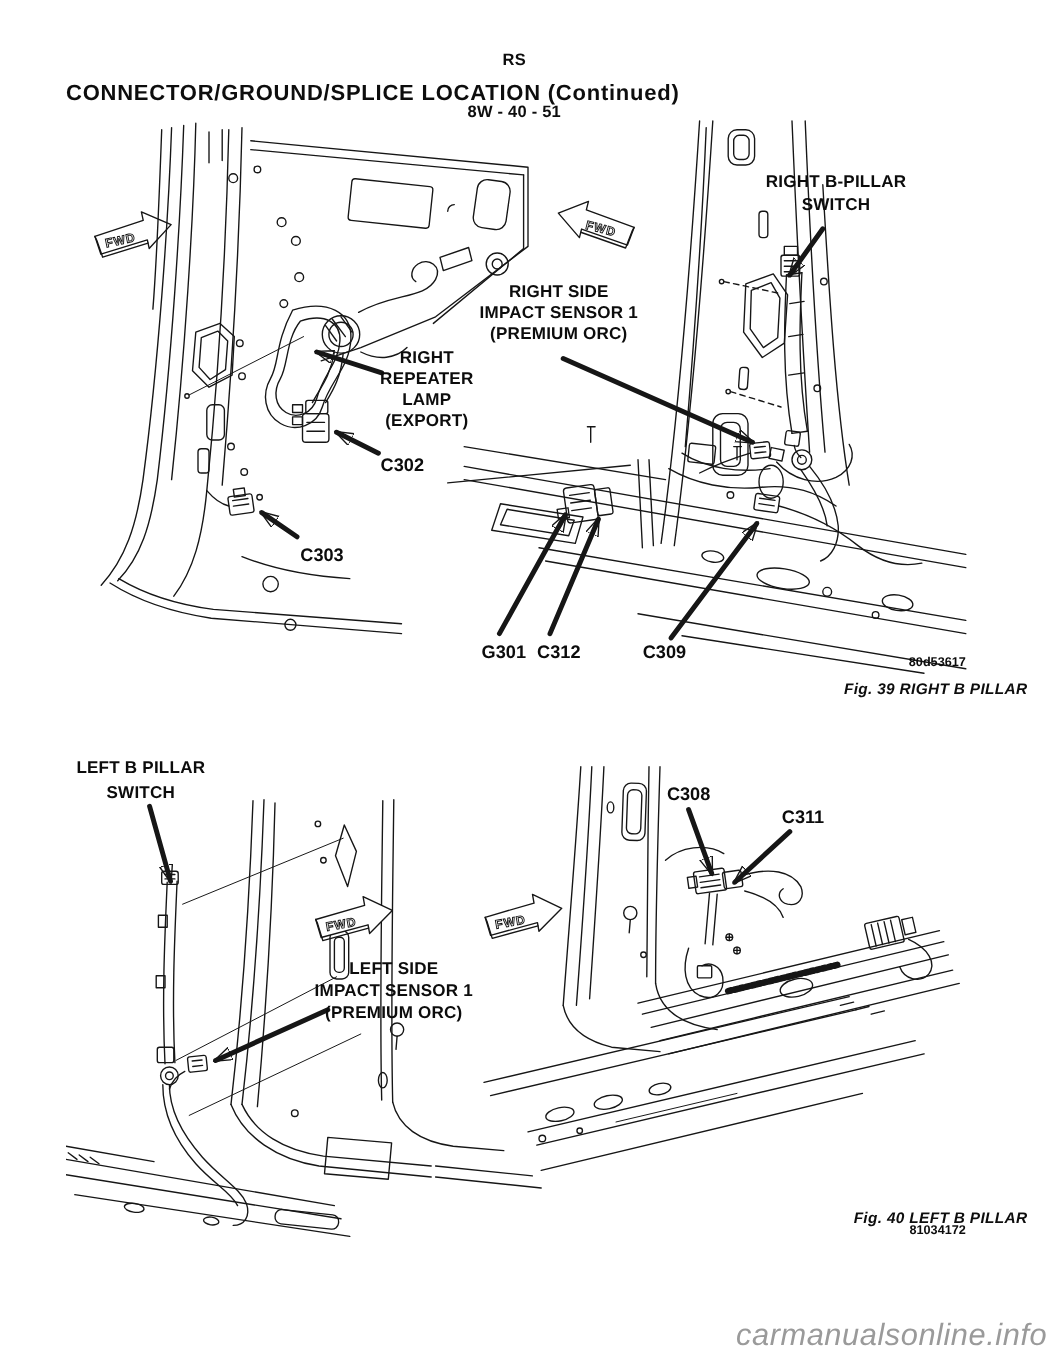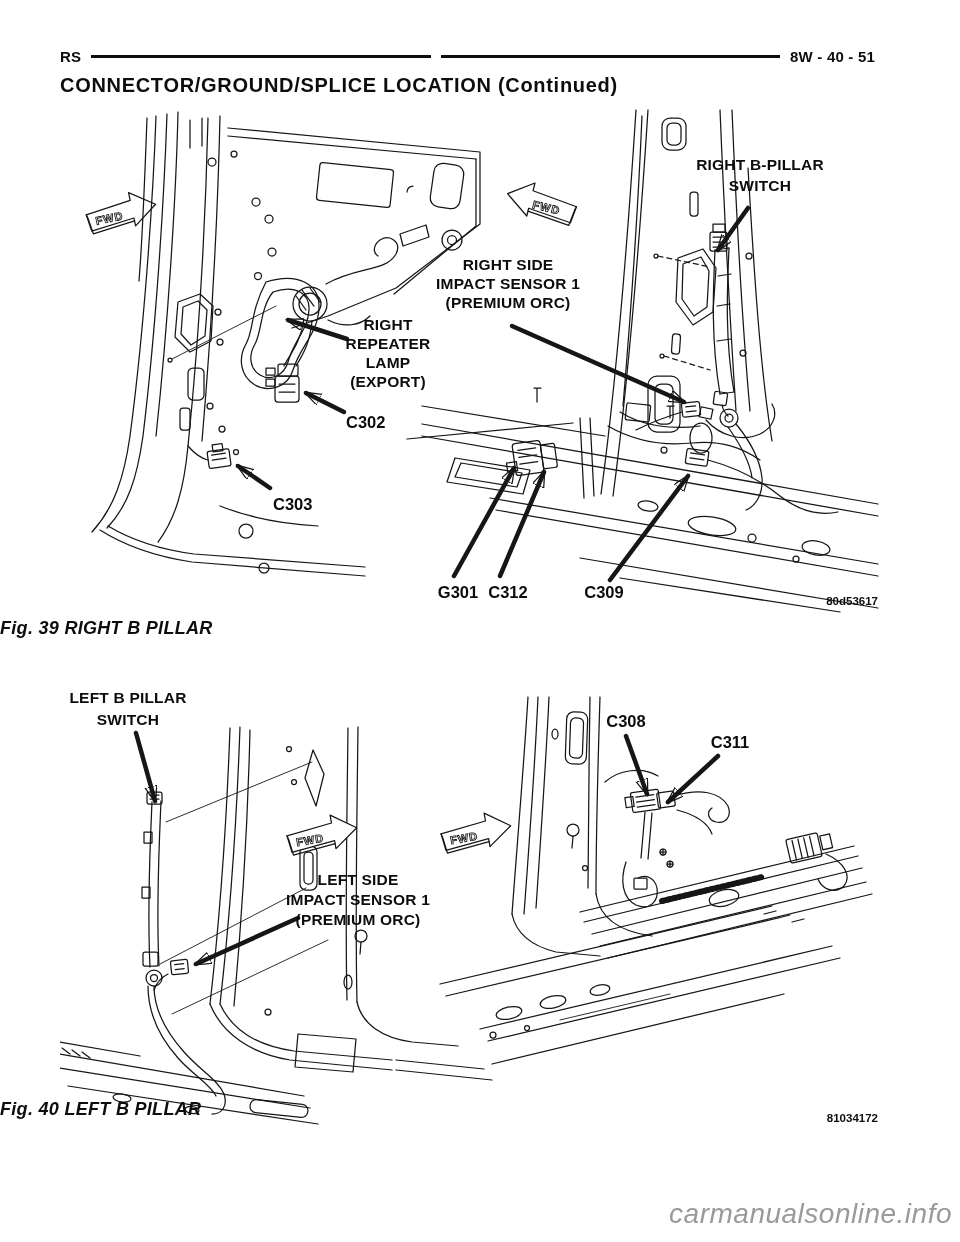--- a/index.html
+++ b/index.html
@@ -2,35 +2,35 @@
 <html><head>
 <meta charset="utf-8">
 <style>
   html,body{margin:0;padding:0;}
   body{
     width:960px;height:1242px;position:relative;background:#ffffff;
     font-family:"Liberation Sans",sans-serif;color:#0d0d0d;overflow:hidden;
   }
   .hdr{
     position:absolute;top:46px;left:60px;width:815px;height:20px;
-    display:flex;align-items:center;gap:10px;
+    display:flex;align-items:center;gap:10px;flex-direction:column;
   }
   .hdr .t{font-weight:bold;font-size:15px;white-space:nowrap;letter-spacing:.2px;}
   .hdr .title{font-size:14.5px;}
   .rule{flex:1;height:3px;background:#0d0d0d;}
   .subtitle{
     position:absolute;top:74px;left:60px;font-weight:bold;font-size:20px;
     letter-spacing:.7px;white-space:nowrap;
   }
   .figsvg{position:absolute;left:60px;}
   #fig39{top:106px;}
   #fig40{top:682px;}
   .caption{
-    position:absolute;left:0;width:934px;text-align:left;
-    font-weight:bold;font-style:italic;font-size:18px;letter-spacing:.3px;
+    position:absolute;left:0;width:934px;text-align:right;
+    font-weight:bold;font-style:italic;font-size:14px;letter-spacing:.3px;
   }
   #cap39{top:618px;}
   #cap40{top:1099px;}
   .watermark{
     position:absolute;top:1198px;right:8px;
     font-size:28px;color:#9a9a9a;letter-spacing:.5px;font-style:italic;
   }
   
   .art path,.art rect,.art circle,.art ellipse,.art polygon{
     fill:none;stroke:#161616;stroke-width:1.25;stroke-linecap:round;stroke-linejoin:round;

